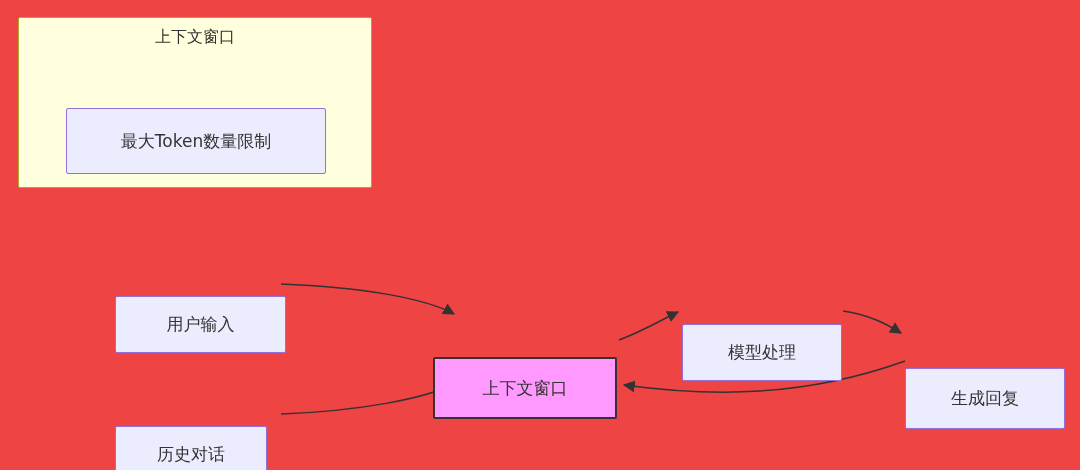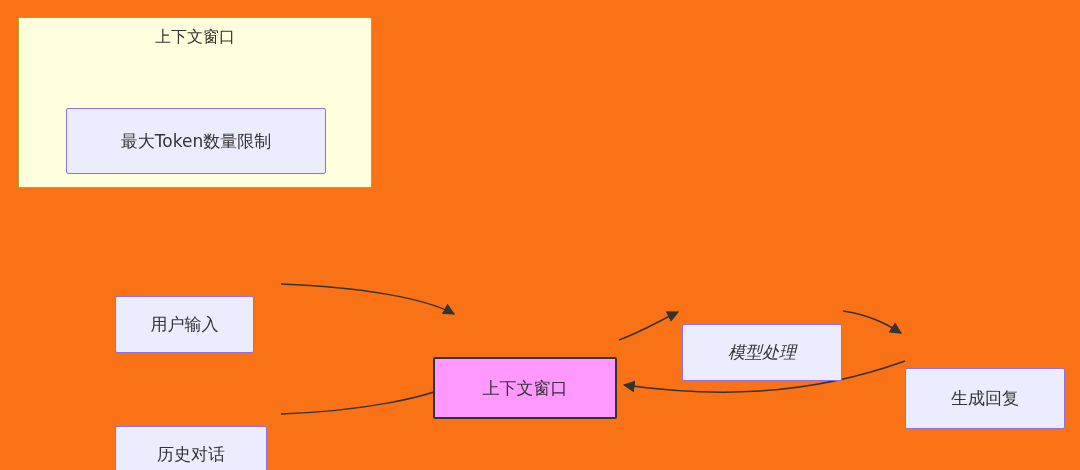--- a/index.html
+++ b/index.html
@@ -16,21 +16,21 @@
   body{
     margin:0;
     background:#ffffff;
     font-family:"DejaVu Sans","Liberation Sans",sans-serif;
     color:var(--text-color);
   }
   .canvas{
     position:relative;
     width:1080px;
     height:470px;
-    background:#f97316;
+    background:#ef4444;
     overflow:hidden;
   }
   .subgraph{
     position:absolute;
     left:18px; top:17px;
     width:354px; height:171px;
     background:var(--subgraph-fill);
     border:1px solid var(--subgraph-border);
     border-radius:2px;
   }
@@ -56,24 +56,24 @@
     margin-top:40px;
   }
   .node.highlight{
     background:var(--highlight-fill);
     border:2.5px solid var(--highlight-border);
   }
   .node.inner{
     left:47px; top:50px;
     width:260px; height:66px;
   }
-  .node.user-input{ left:115px; top:256px; width:139px; height:57px; }
+  .node.user-input{ left:115px; top:256px; width:171px; height:57px; }
   .node.history{ left:115px; top:386px; width:152px; height:57px;text-align:right; }
   .node.context{ left:433px; top:317px; width:184px; height:62px; }
-  .node.model{ left:682px; top:284px; width:160px; height:57px;font-style:italic; }
+  .node.model{ left:682px; top:284px; width:160px; height:57px; }
   .node.reply{ left:905px; top:328px; width:160px; height:61px; }
   svg.edges{
     position:absolute;
     left:0; top:0;
     width:1080px; height:470px;
     pointer-events:none;
   }
   .edge{
     fill:none;
     stroke:var(--edge-color);

